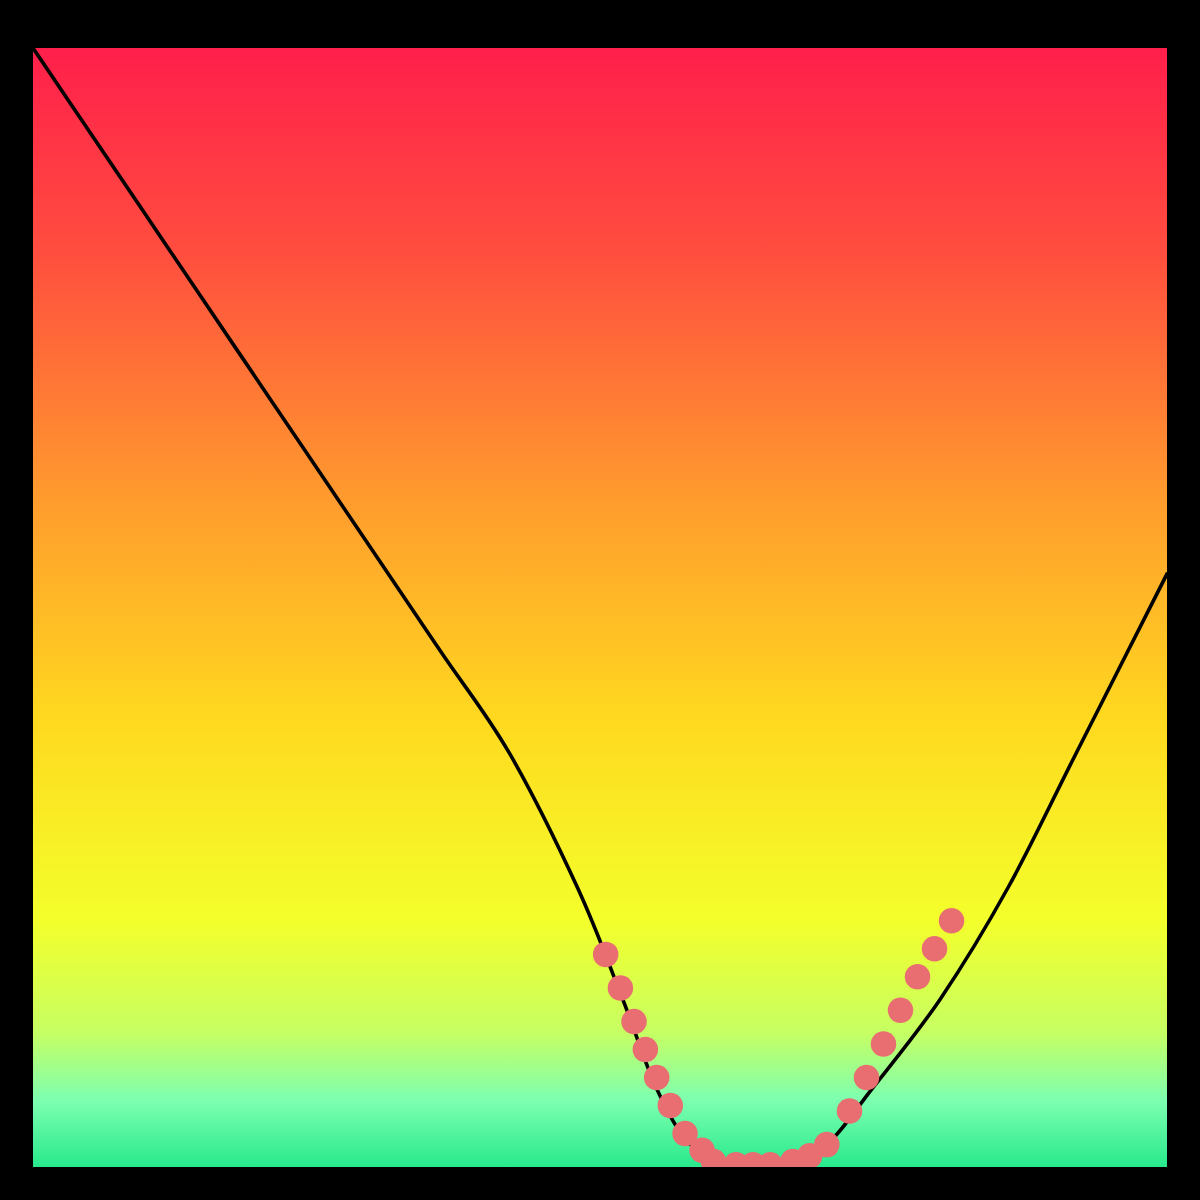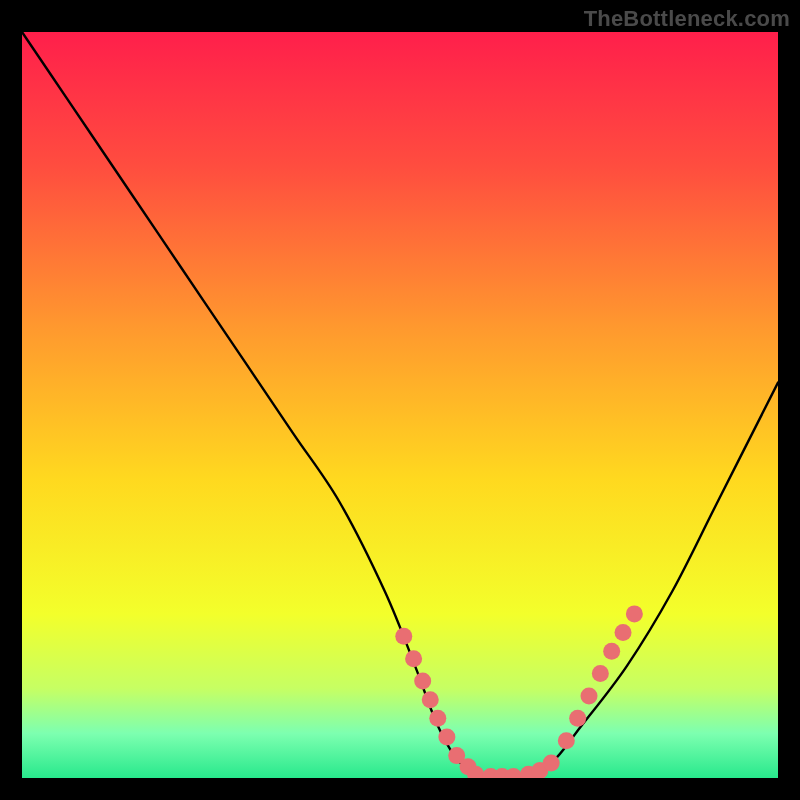--- a/index.html
+++ b/index.html
@@ -28,21 +28,20 @@
     width: 756px;
     height: 746px;
     overflow: hidden;
   }
   svg.chart { width: 100%; height: 100%; display: block; }
 </style>
 </head>
 <body>
 
 <div class="frame">
-  <div class="watermark">TheBottleneck.com</div>
   <div class="plot-area">
     <svg class="chart" viewBox="0 0 756 746" preserveAspectRatio="none">
       <defs>
         <linearGradient id="bg-grad" x1="0" y1="0" x2="0" y2="1">
             <stop offset="0%" stop-color="#ff1f4b"></stop>
             <stop offset="18%" stop-color="#ff4d3f"></stop>
             <stop offset="40%" stop-color="#ff9a2e"></stop>
             <stop offset="60%" stop-color="#ffd91f"></stop>
             <stop offset="78%" stop-color="#f3ff2b"></stop>
             <stop offset="88%" stop-color="#c6ff63"></stop>

